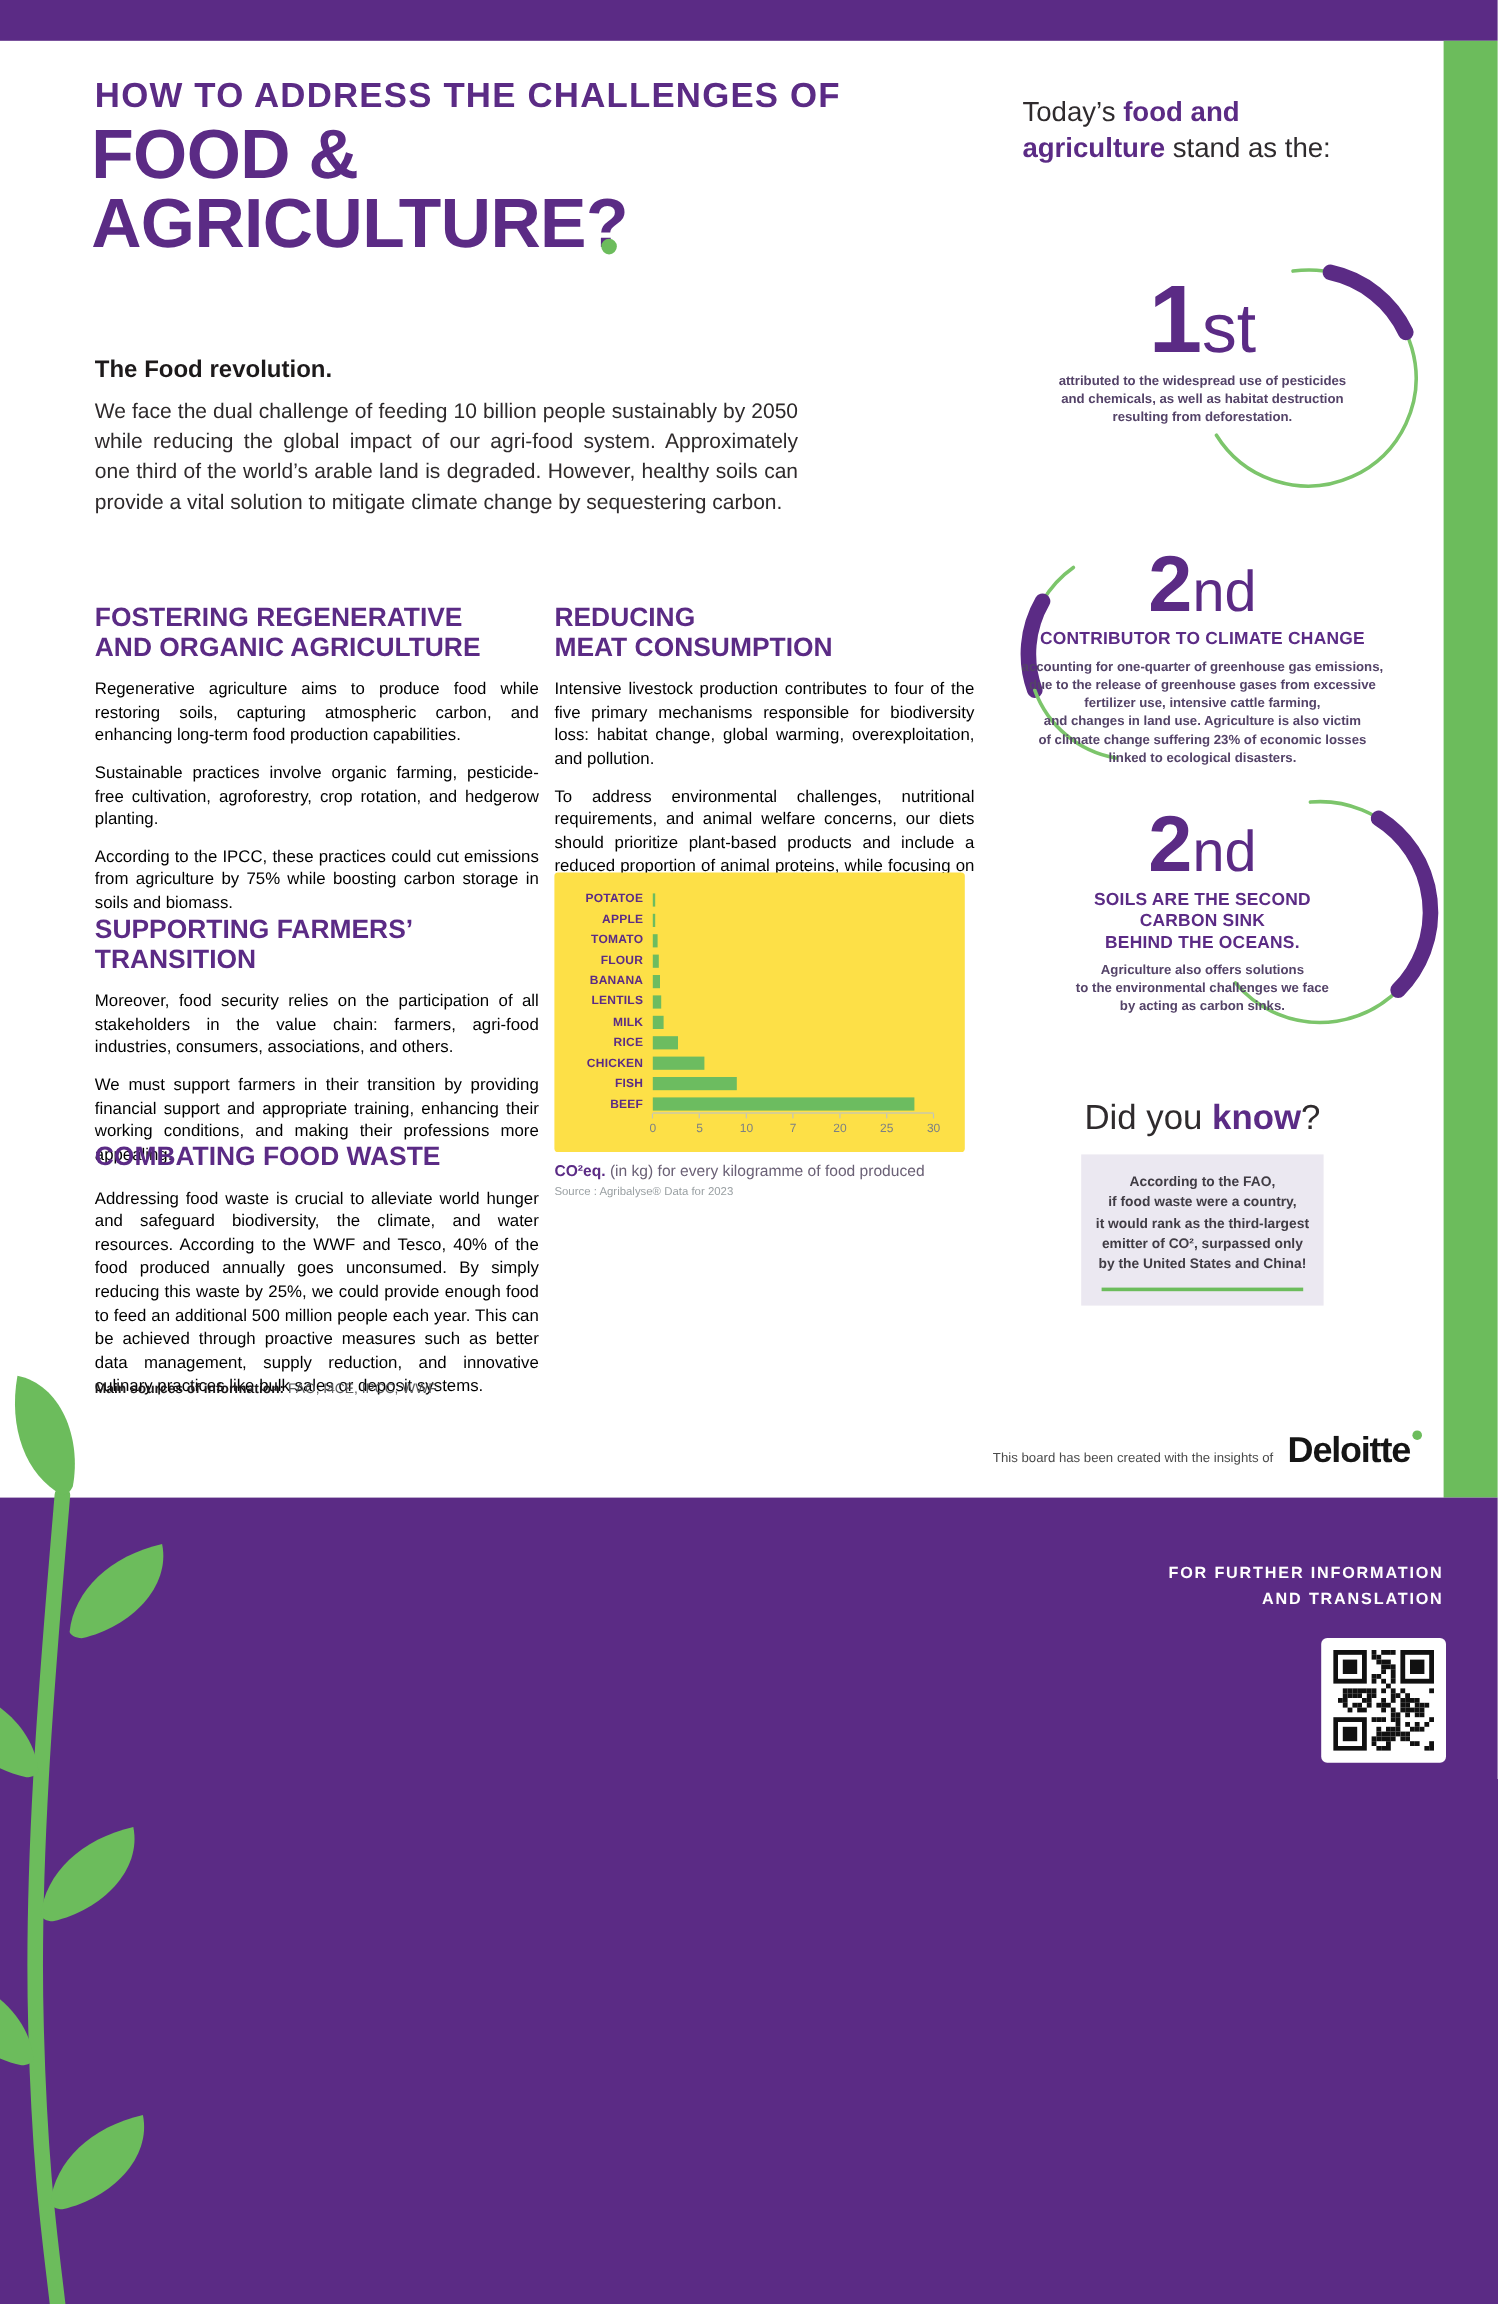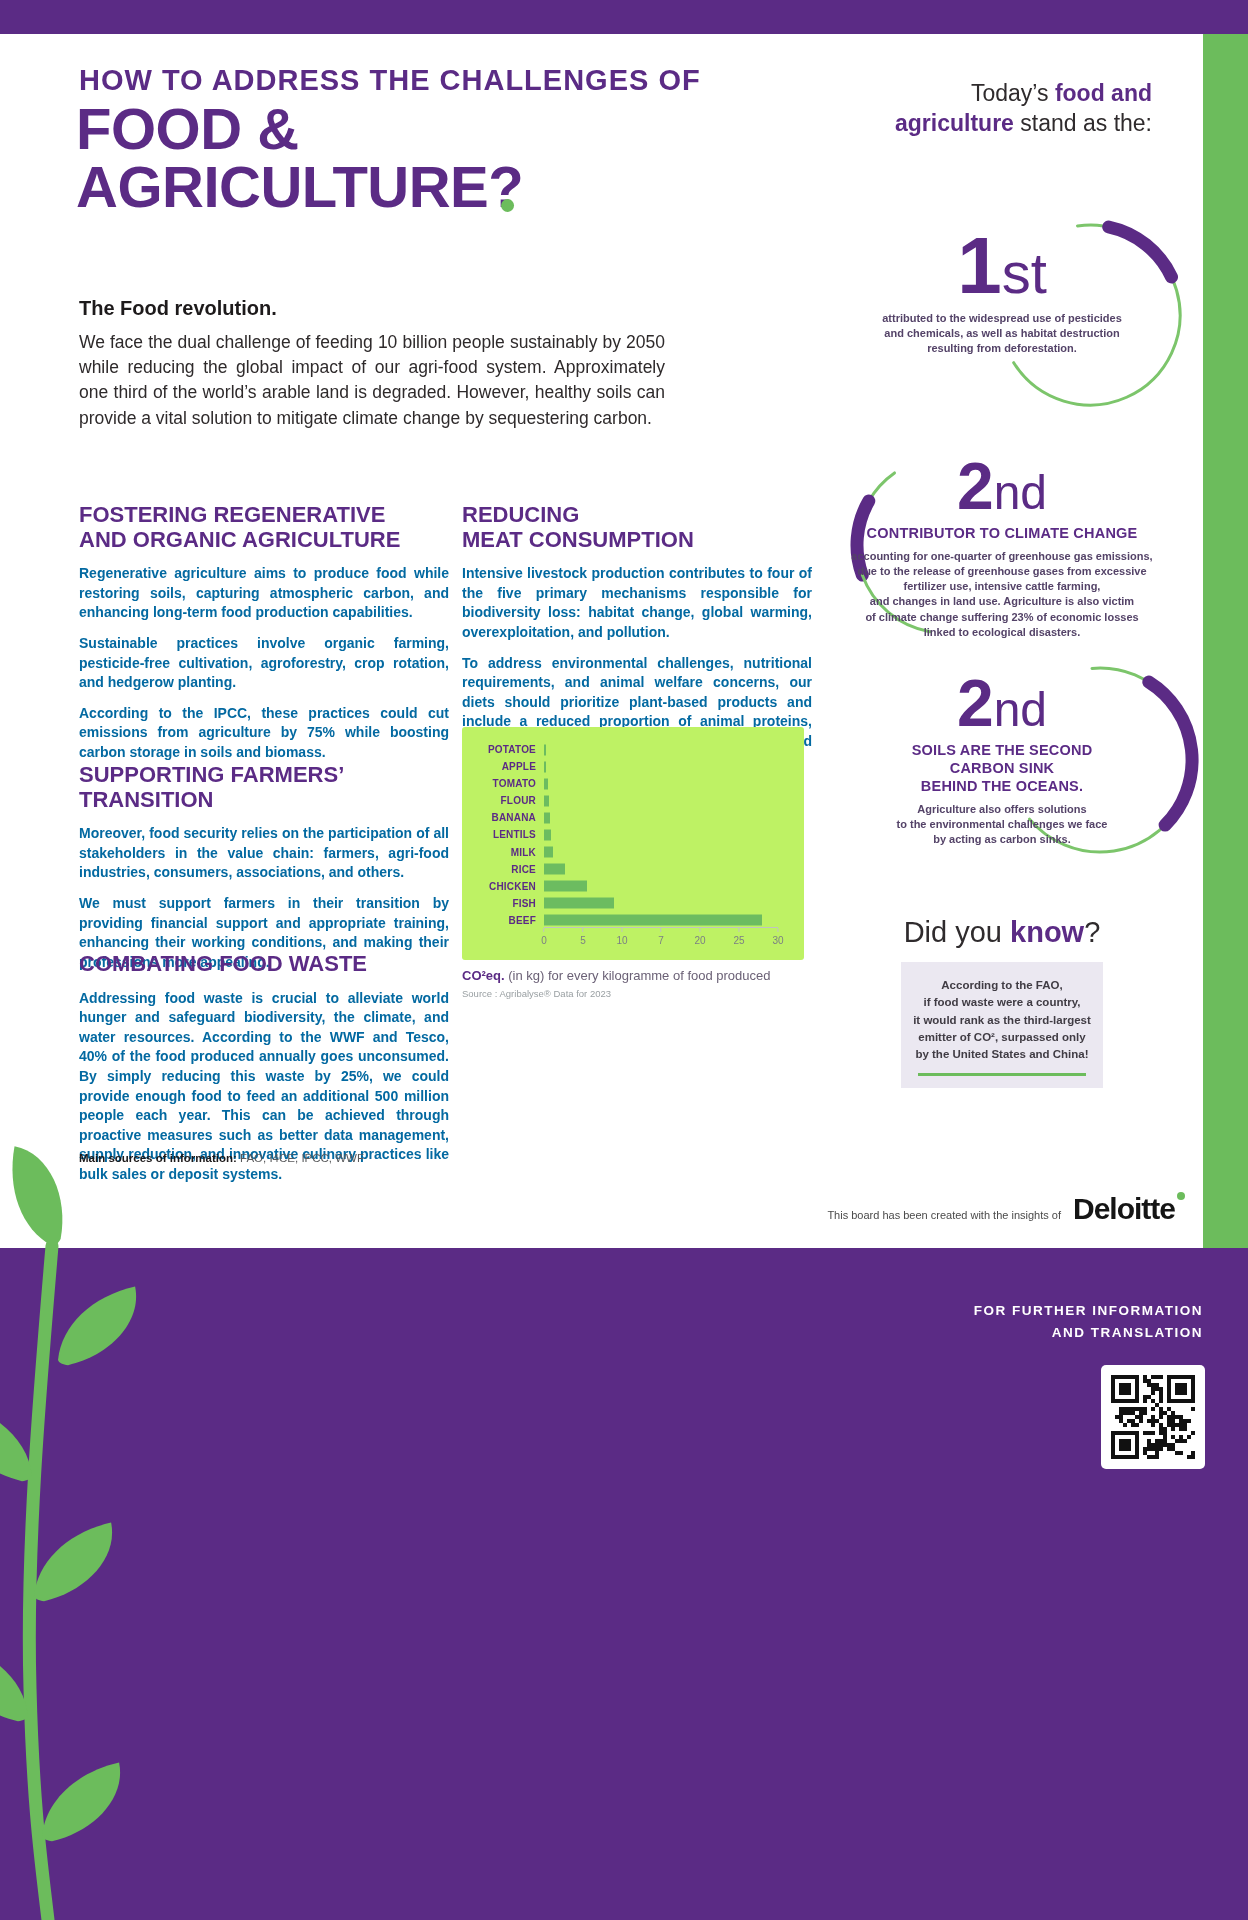--- a/index.html
+++ b/index.html
@@ -24,43 +24,43 @@
   .eyebrow{left:79px;top:64px;width:740px;font-size:29px;font-weight:700;color:#5b2b85;letter-spacing:1px;}
   .big-title{left:76px;top:100px;width:700px;font-size:58px;line-height:1.0;font-weight:800;color:#5b2b85;letter-spacing:-0.5px;}
   .qwrap{position:relative;display:inline-block;}
   .qdot{position:absolute;left:50%;transform:translateX(-38%);bottom:4px;width:13px;height:13px;border-radius:50%;background:#6cbc5c;}
 
   .intro-heading{left:79px;top:297px;font-size:20px;font-weight:700;color:#1d1a1b;}
   .intro-body{left:79px;top:330px;width:586px;font-size:17.5px;line-height:1.44;color:#2e2a2b;}
 
   
   .col-heading{font-size:22px;line-height:1.12;font-weight:800;color:#5b2b85;margin:0 0 12px 0;}
-  .col p{font-size:14px;line-height:1.4;margin:0 0 11px 0;color:#0369a1;font-weight:bold;}
+  .col p{font-size:14px;line-height:1.4;margin:0 0 11px 0;color:#000000;}
   .col-fostering{left:79px;top:503px;width:370px;}
   .col-reducing{left:462px;top:503px;width:350px;}
   .col-supporting{left:79px;top:763px;width:370px;}
   .col-combating{left:79px;top:952px;width:370px;}
 
   
-  .chart{left:462px;top:727px;width:342px;height:233px;background:#bef264;border-radius:3px;box-sizing:border-box;padding:16px 26px 0 16px;}
+  .chart{left:462px;top:727px;width:342px;height:233px;background:#fde047;border-radius:3px;box-sizing:border-box;padding:16px 26px 0 16px;}
   .chart-rows{height:184px;display:flex;flex-direction:column;justify-content:space-between;}
   .chart-row{display:flex;align-items:center;height:13px;}
   .chart-label{width:58px;margin-right:8px;text-align:right;font-size:10px;font-weight:700;color:#5b2b85;letter-spacing:0.2px;flex:0 0 58px;}
   .chart-track{position:relative;flex:1;height:13px;}
   .chart-bar{position:absolute;left:0;top:50%;transform:translateY(-50%);height:11px;background:#6cbc60;}
   .chart-axis{margin-left:66px;position:relative;height:32px;border-top:1px solid #c0c4bf;}
   .chart-tick{position:absolute;top:0;transform:translateX(-50%);text-align:center;}
   .chart-tick .mark{display:block;width:1px;height:4px;background:#c0c4bf;margin:0 auto;}
   .chart-tick .lbl{display:block;font-size:10px;color:#7c8084;margin-top:3px;}
   .chart-caption{left:462px;top:968px;width:342px;font-size:13px;line-height:1.3;color:#6b6176;}
   .chart-caption b{color:#5b2b85;font-weight:800;}
   .chart-source{left:462px;top:988px;width:342px;font-size:9.5px;color:#9aa0a3;}
 
   
-  .rail-intro{left:852px;top:78px;width:300px;text-align:right;font-size:23px;line-height:1.32;color:#2f2b2d;}
+  .rail-intro{left:852px;top:78px;width:300px;text-align:left;font-size:23px;line-height:1.32;color:#2f2b2d;}
   .rail-intro .hl{color:#5b2b85;font-weight:800;}
   .fact{width:300px;text-align:center;z-index:2;}
   .fact .rank{color:#5b2b85;line-height:0.95;}
   .fact .rank .num{font-weight:800;}
   .fact .rank .suf{font-weight:300;text-align:right;}
   .fact .fact-title{font-size:14.5px;font-weight:800;color:#5b2b85;line-height:1.25;margin-top:6px;letter-spacing:0.2px;}
   .fact .fact-body{font-size:11px;font-weight:600;color:#544368;line-height:1.38;margin-top:7px;}
   .fact-1{left:852px;top:228px;}
   .fact-1 .num{font-size:80px;} .fact-1 .suf{font-size:58px;}
   .fact-2{left:842px;top:455px;width:320px;}

